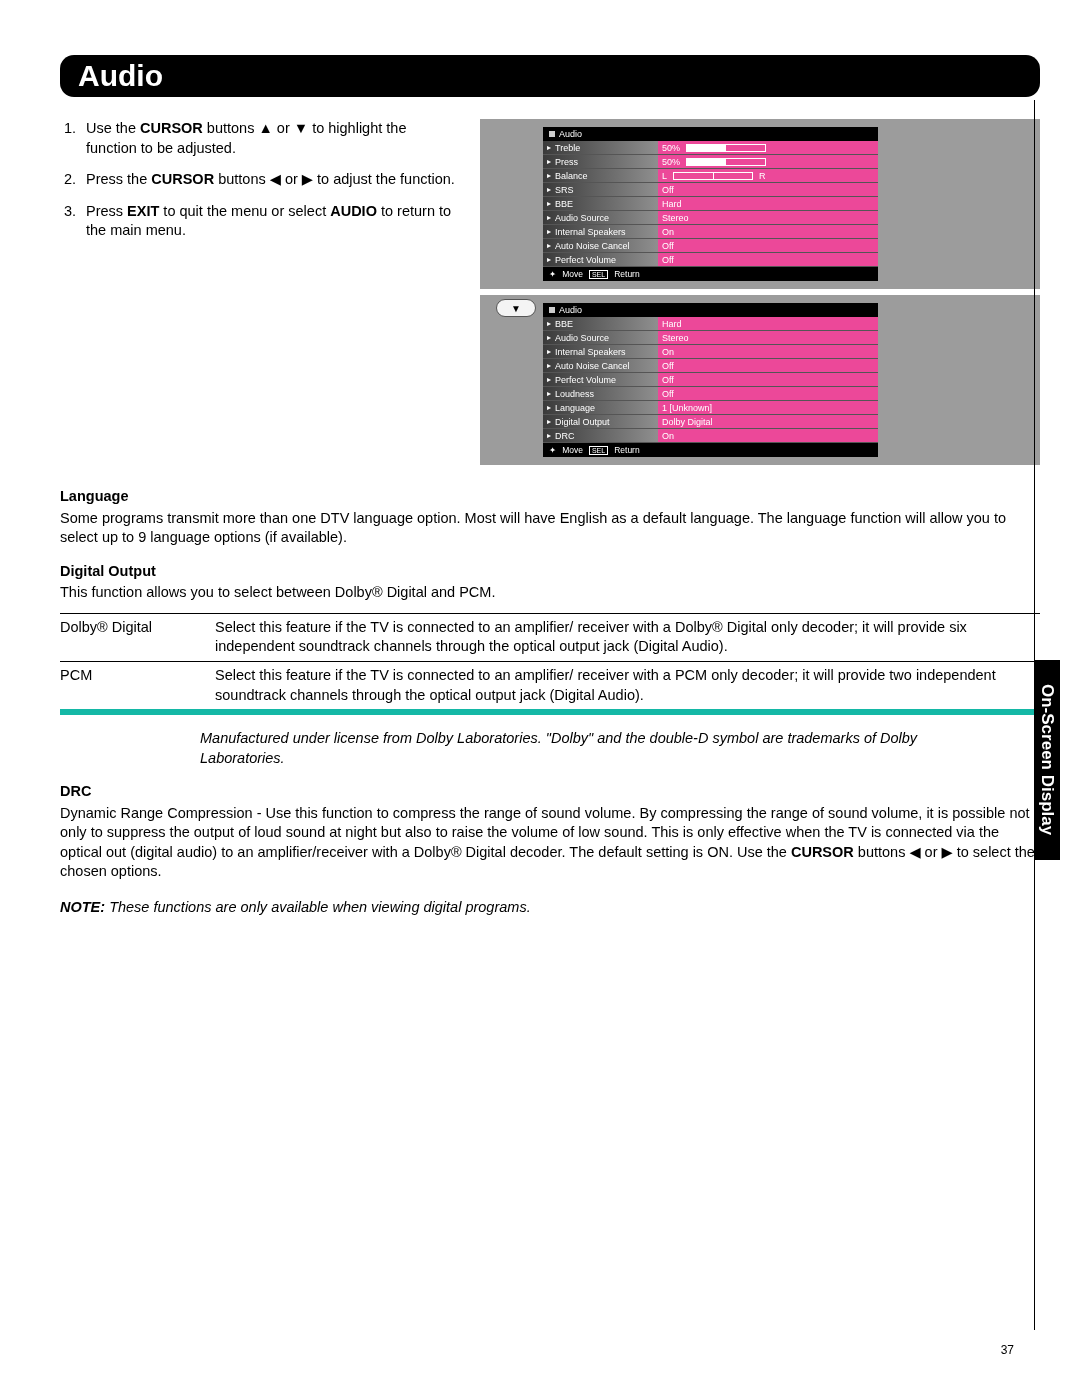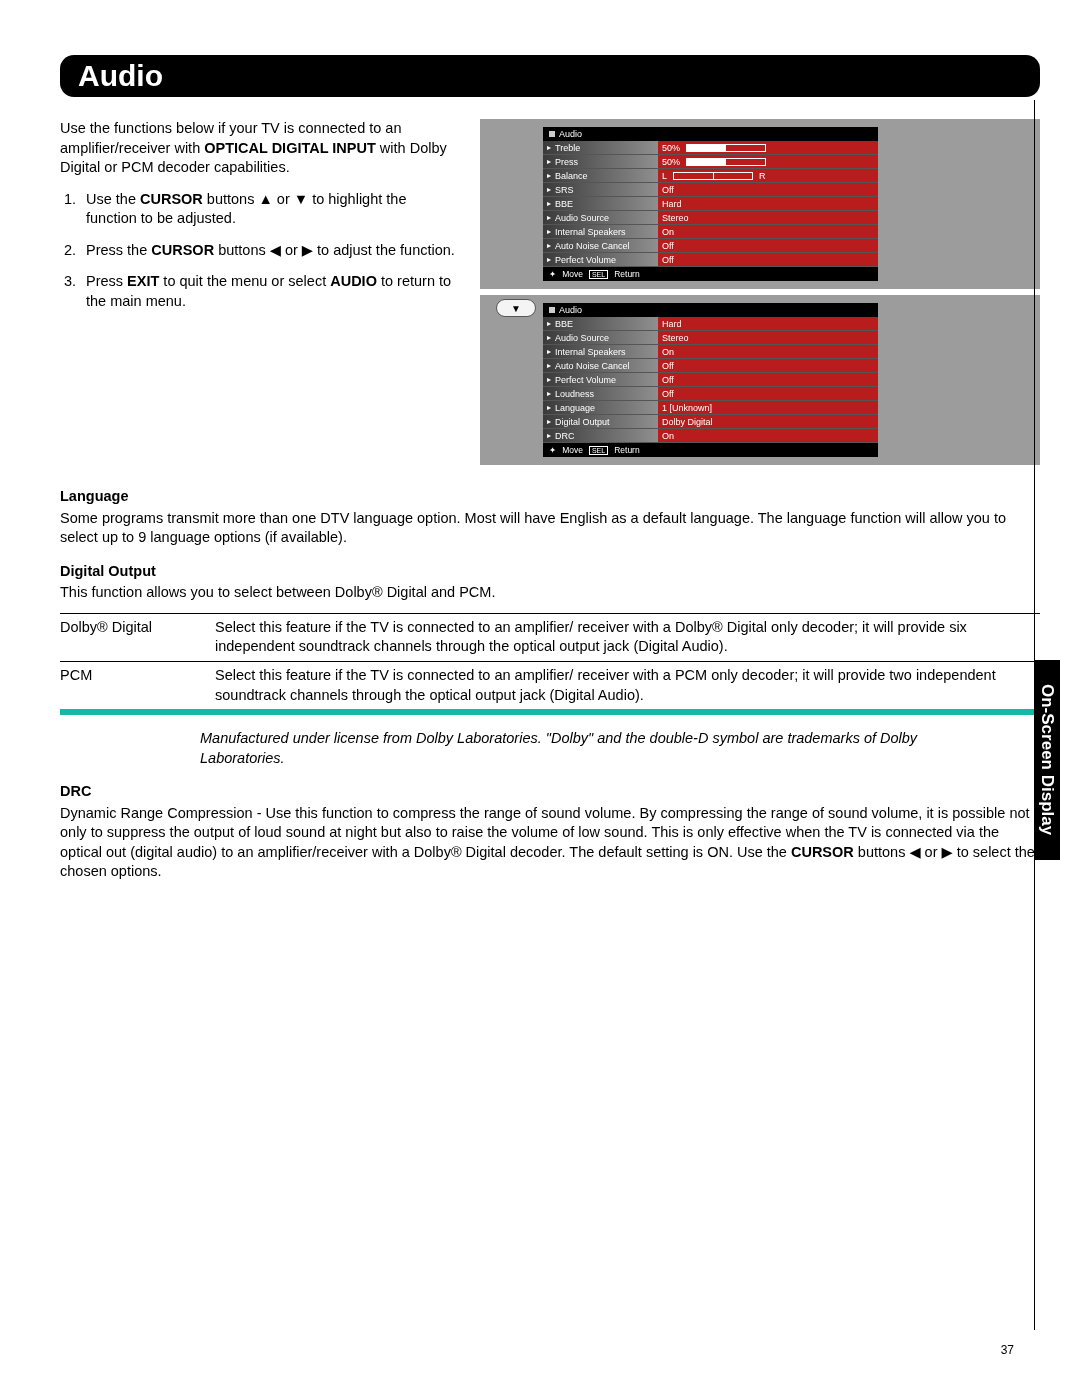--- a/index.html
+++ b/index.html
@@ -10,21 +10,21 @@
   .leftcol { flex: 0 0 400px; font-size: 14.5px; line-height: 1.35; }
   .leftcol p { margin-bottom: 12px; }
   .leftcol ol { margin-left: 20px; }
   .leftcol li { margin-bottom: 12px; padding-left: 6px; }
   .rightcol { flex: 1; }
   .osdbox { background:#9c9c9c; padding: 8px 8px 8px 8px; margin-bottom: 6px; }
   .osd-inner { background:#6c6c6c; width: 335px; margin-left: 55px; padding: 0; font-size: 9px; color:#fff; }
   .osd-title { background:#000; padding:2px 6px; display:flex; align-items:center; gap:4px; }
   .osd-row { display:flex; height:14px; align-items:stretch; }
   .osd-cell-l { width: 115px; background:linear-gradient(to right,#3a3a3a,#8f8f8f); padding:1px 4px; border-bottom:1px solid #555; display:flex; align-items:center; gap:4px; }
-  .osd-cell-r { flex:1; background:#b91c1c; color:#fff; padding:1px 4px; border-bottom:1px solid #555; display:flex; align-items:center; gap:2px; position:relative; }
+  .osd-cell-r { flex:1; background:#ec4899; color:#fff; padding:1px 4px; border-bottom:1px solid #555; display:flex; align-items:center; gap:2px; position:relative; }
   .bar50 { display:inline-block; width:80px; height:8px; border:1px solid #fff; position:relative; margin-left:4px; }
   .bar50::after { content:""; position:absolute; left:0; top:0; bottom:0; width:50%; background:#fff; }
   .balbar { display:inline-block; width:80px; height:8px; border:1px solid #fff; position:relative; margin:0 4px; }
   .balbar::after { content:""; position:absolute; left:50%; top:-1px; bottom:-1px; width:1px; background:#fff; }
   .osd-foot { background:#000; padding:2px 6px; display:flex; align-items:center; gap:6px; font-size:8.5px; }
   .downkey { display:inline-flex; width: 40px; height:18px; border:1px solid #555; border-radius:9px; align-items:center; justify-content:center; background:#f4f4f4; position:absolute; left: 16px; top: 4px; font-size:10px; }
   .osdbox.second { position:relative; }
   .tri { font-size:8px; }
   .sq { display:inline-block; width:6px; height:6px; background:#ccc; }
 
@@ -47,23 +47,20 @@
   .pgnum { position:absolute; right: 66px; bottom: 40px; font-size: 12px; }
 </style>
 </head>
 <body>
 
 <div class="page">
   <div class="hdr"><span>Audio</span></div>
 
   <div class="cols">
     <div class="leftcol">
-      <p>
-        <span>Use the functions below if your TV is connected to an amplifier/receiver with </span><strong>OPTICAL DIGITAL INPUT</strong><span> with Dolby Digital or PCM decoder capabilities.</span>
-      </p>
       <ol>
         <li><span>Use the </span><strong>CURSOR</strong><span> buttons ▲ or ▼ to highlight the function to be adjusted.</span></li>
         <li><span>Press the </span><strong>CURSOR</strong><span> buttons ◀ or ▶ to adjust the function.</span></li>
         <li><span>Press </span><strong>EXIT</strong><span> to quit the menu or select </span><strong>AUDIO</strong><span> to return to the main menu.</span></li>
       </ol>
     </div>
 
     <div class="rightcol">
       <div class="osdbox">
         <div class="osd-inner">
@@ -289,20 +286,23 @@
     </tbody>
       </table>
 
     <p class="dolby-note">Manufactured under license from Dolby Laboratories. "Dolby" and the double-D symbol are trademarks of Dolby Laboratories.</p>
 
     <h4>DRC</h4>
     <p>
       <span>Dynamic Range Compression - Use this function to compress the range of sound volume. By compressing the range of sound volume, it is possible not only to suppress the output of loud sound at night but also to raise the volume of low sound. This is only effective when the TV is connected via the optical out (digital audio) to an amplifier/receiver with a Dolby® Digital decoder. The default setting is ON. Use the </span><strong>CURSOR</strong><span> buttons ◀ or ▶ to select the chosen options.</span>
     </p>
 
+    <p class="note-final">
+      <strong>NOTE:</strong><span> These functions are only available when viewing digital programs.</span>
+    </p>
   </div>
 
   <div class="side-line"></div>
   <div class="side-tab">
       <span>On-Screen Display</span>
     </div>
   <div class="pgnum">37</div>
 </div>
 
 </body></html>

